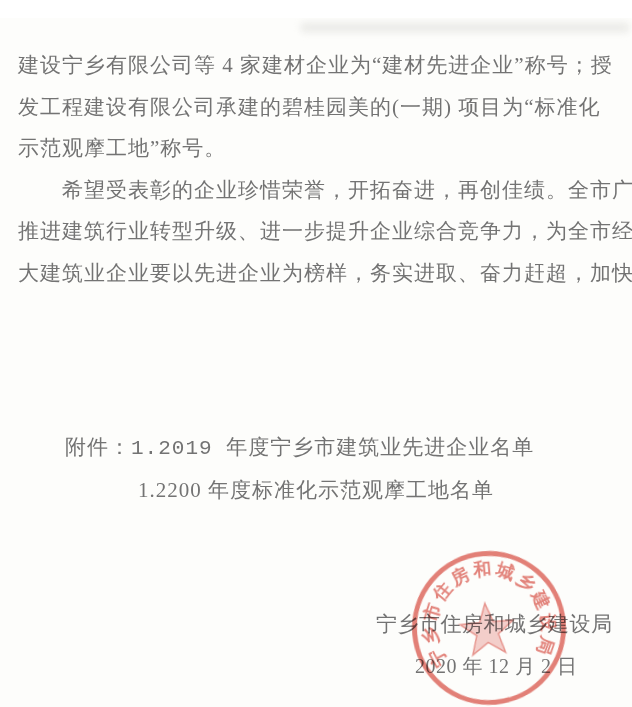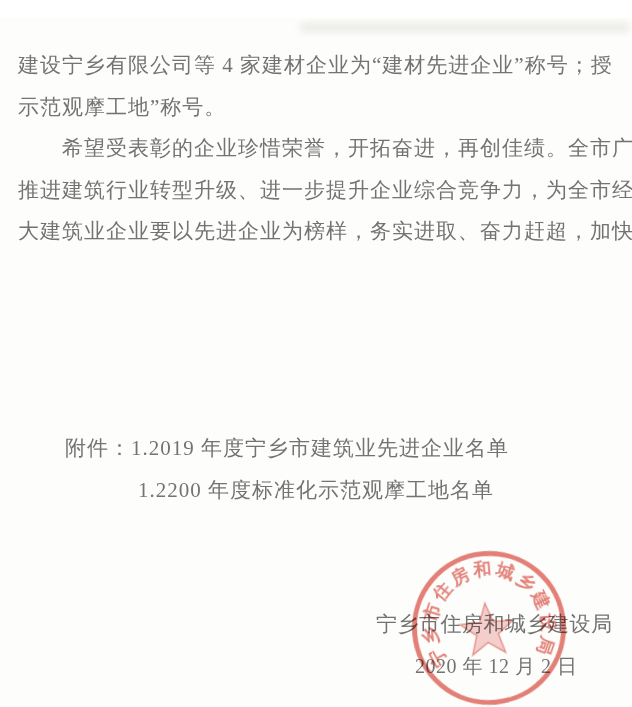--- a/index.html
+++ b/index.html
@@ -51,21 +51,21 @@
     top: 410px;
     width: 606px;
     font-size: 21px;
     letter-spacing: 1px;
   }
   .attach-line {
     height: 41.6px;
     line-height: 41.6px;
     white-space: nowrap;
   }
-  .attach-line.first  { padding-left: 47px; }
+  .attach-line.first  { padding-left: 47px; font-family: Liberation Mono, monospace; }
   .attach-line.second { padding-left: 120px; }
 
   
   .sig-org {
     position: absolute;
     left: 376px;
     top: 592px;
     width: 252px;
     font-size: 21px;
     letter-spacing: 0.5px;
@@ -106,20 +106,21 @@
 </style>
 </head>
 <body>
 
 <div class="page">
 
   <div class="scan-smudge"></div>
 
   <div class="body-text">
     <div class="line">建设宁乡有限公司等 4 家建材企业为“建材先进企业”称号；授</div>
+    <div class="line">发工程建设有限公司承建的碧桂园美的(一期) 项目为“标准化</div>
     <div class="line">示范观摩工地”称号。</div>
     <div class="line">　　希望受表彰的企业珍惜荣誉，开拓奋进，再创佳绩。全市广</div>
     <div class="line">推进建筑行业转型升级、进一步提升企业综合竞争力，为全市经</div>
     <div class="line">大建筑业企业要以先进企业为榜样，务实进取、奋力赶超，加快</div>
   </div>
 
   <div class="attachment">
     <div class="attach-line first">附件：1.2019 年度宁乡市建筑业先进企业名单</div>
     <div class="attach-line second">1.2200 年度标准化示范观摩工地名单</div>
   </div>

